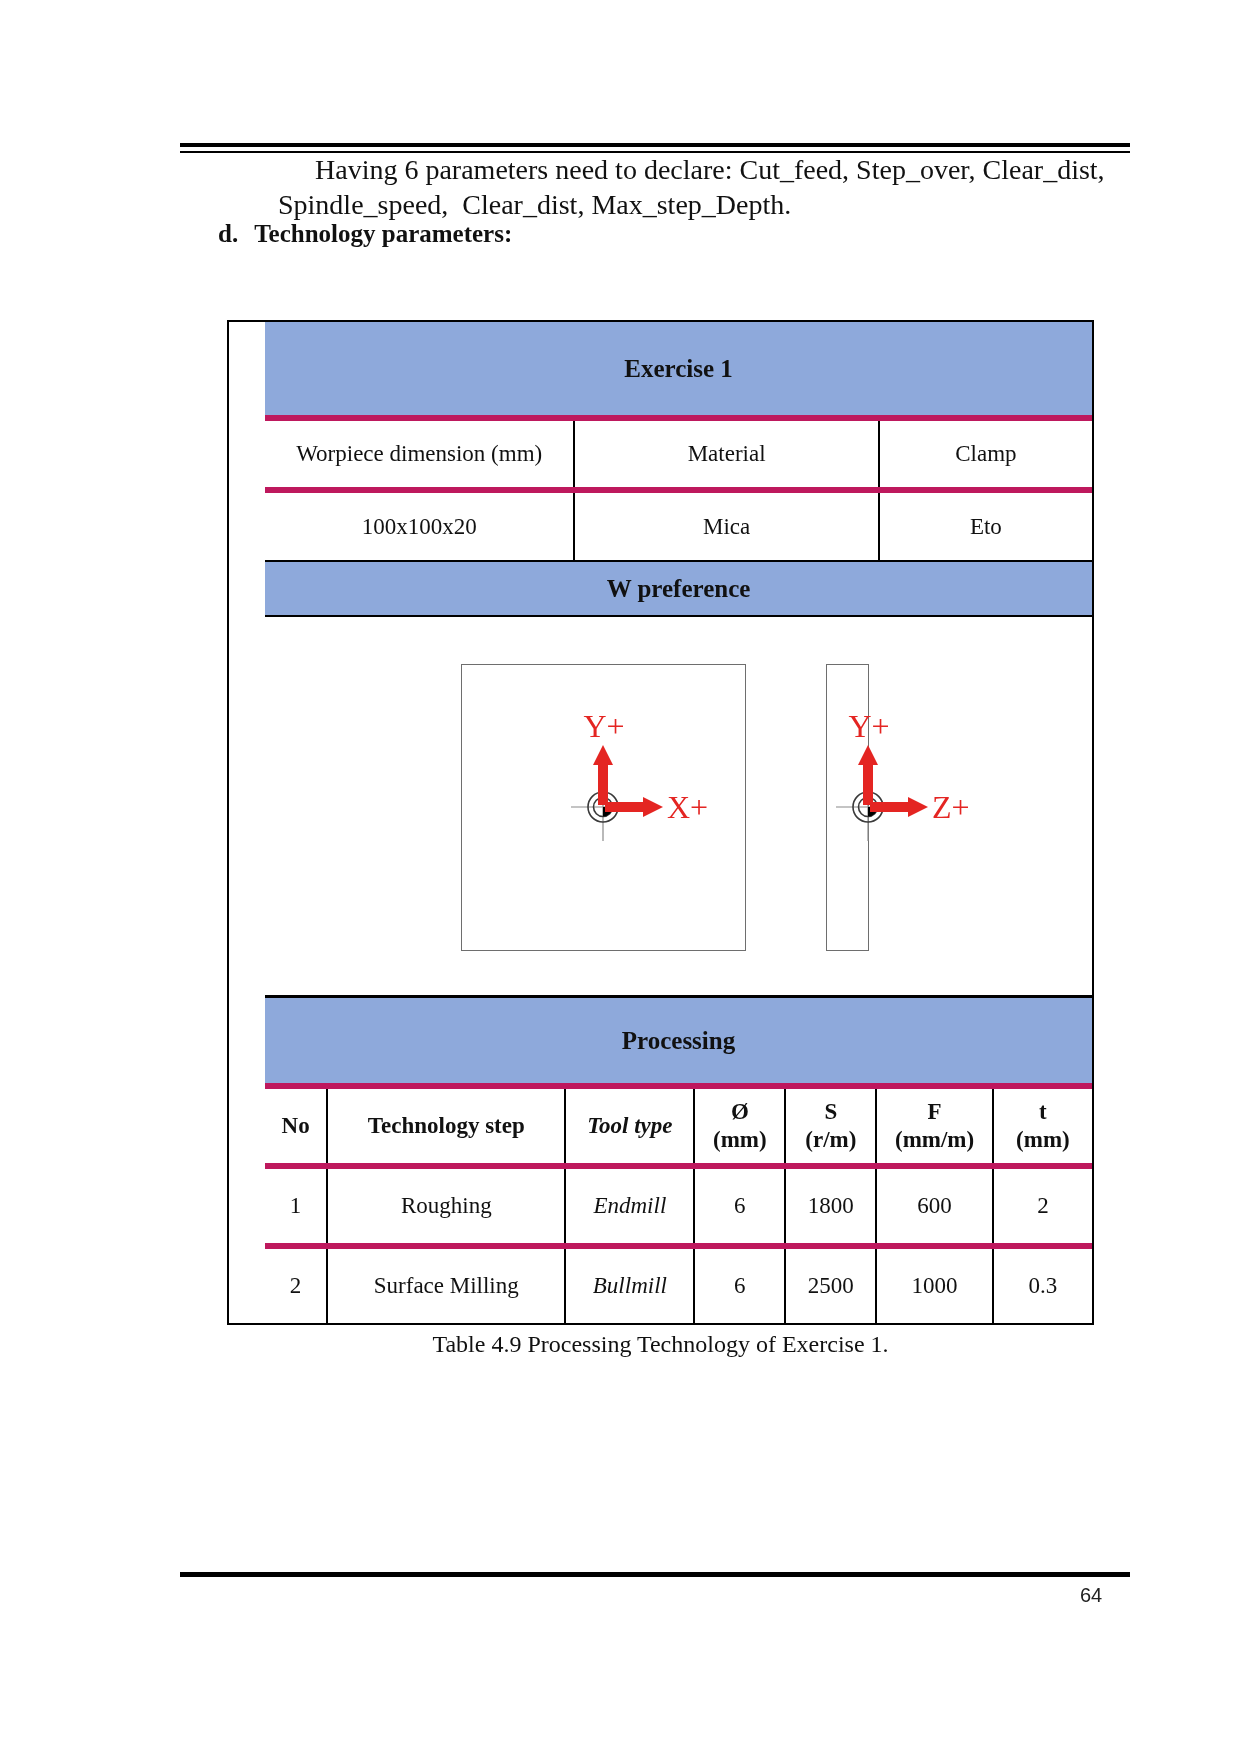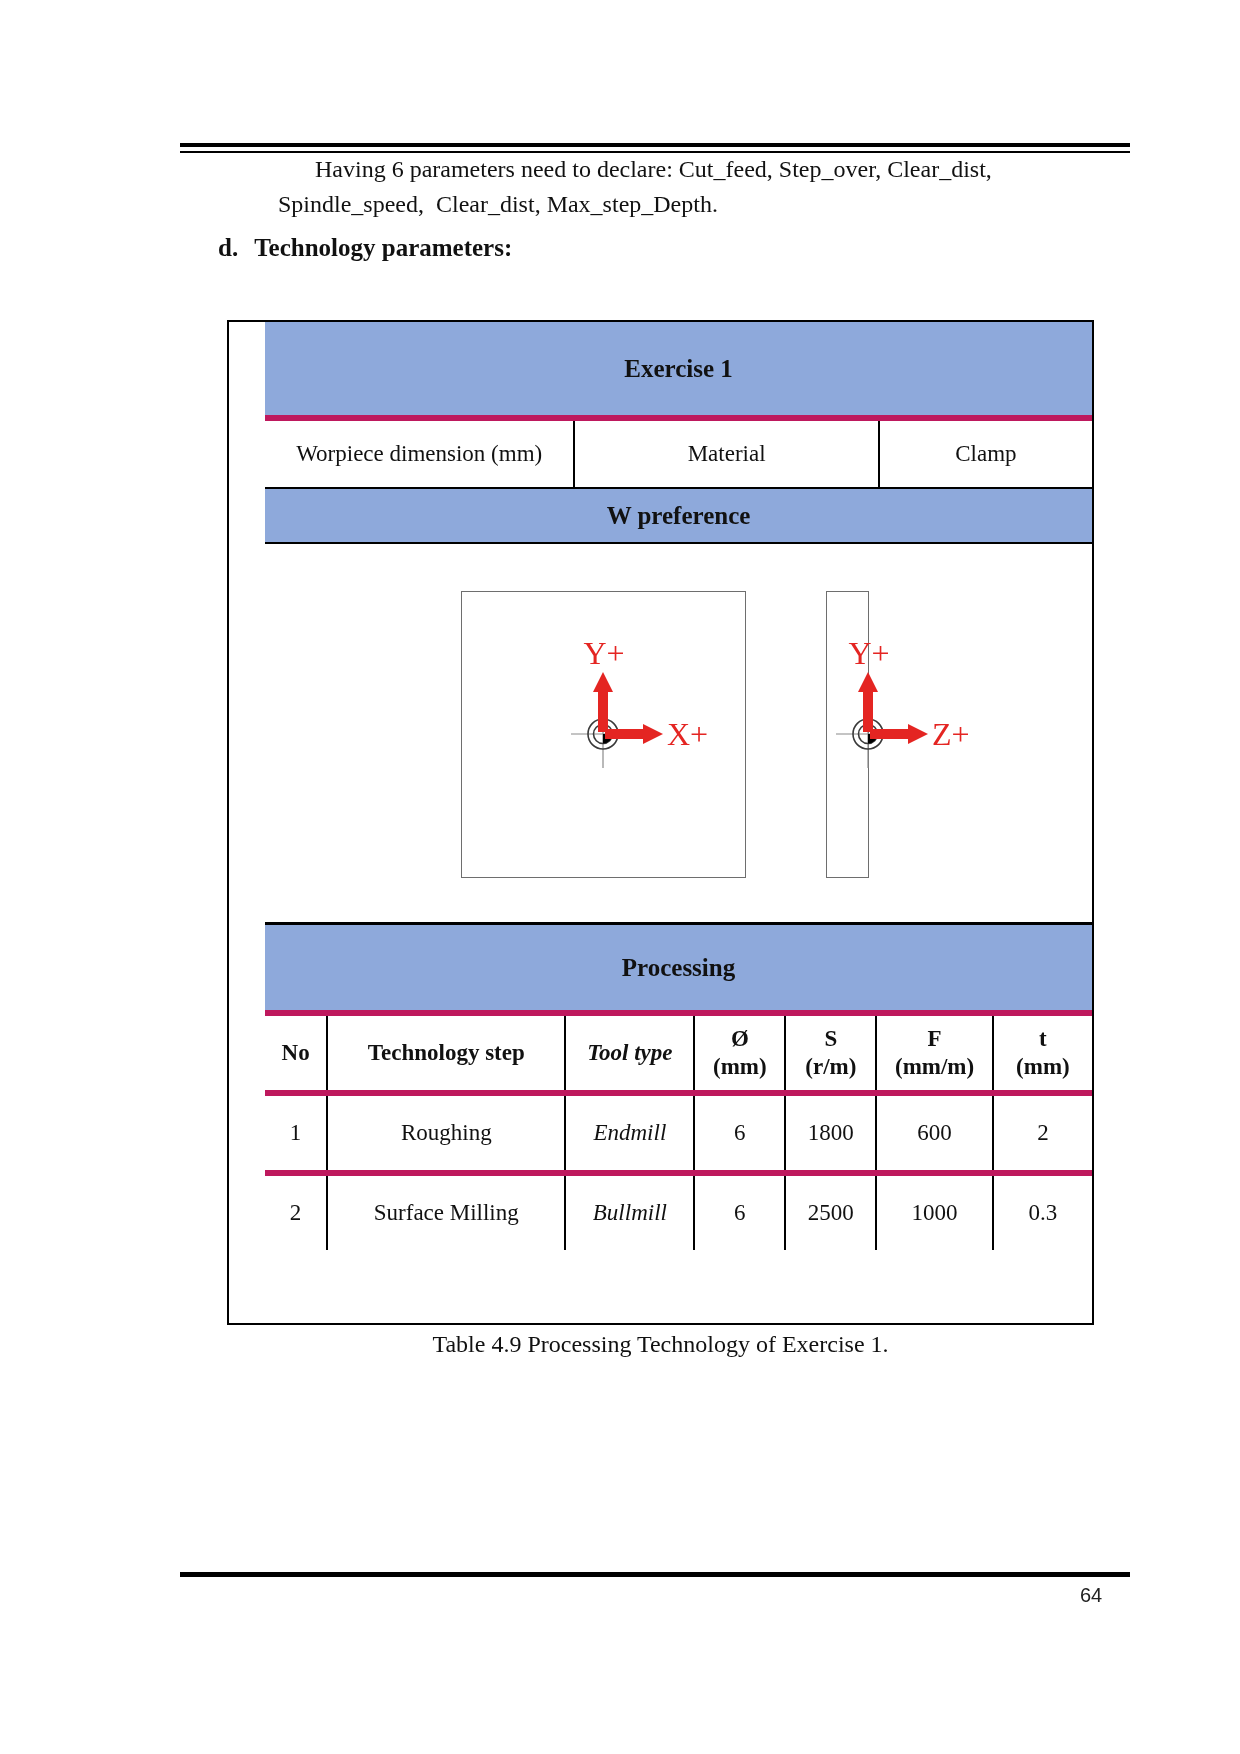--- a/index.html
+++ b/index.html
@@ -20,27 +20,27 @@
     position:absolute;left:180px;top:1572px;width:950px;height:5px;background:#000;
   }
   .page-number{
     position:absolute;left:1080px;top:1584px;width:60px;
     font-family:"Liberation Sans","DejaVu Sans",sans-serif;
     font-size:20px;text-align:left;color:#222;
   }
   
   .body-par{
     position:absolute;left:278px;top:152px;width:740px;
-    font-size:24px;line-height:35px;
+    font-size:28px;line-height:35px;
   }
   .body-par span{display:block;white-space:pre;}
   .body-par .indent{padding-left:37px;}
   
   .heading{
-    position:absolute;left:218px;top:234px;
+    position:absolute;left:218px;top:220px;
     font-size:25px;font-weight:bold;
   }
   .heading .marker{display:inline-block;margin-right:16px;}
   
   .extable{
     position:absolute;left:227px;top:320px;width:867px;height:1005px;
     border:2px solid #000;box-sizing:border-box;background:#fff;padding-left:36px;
   }
   .band{
     display:flex;align-items:center;justify-content:center;
@@ -103,20 +103,25 @@
     <div class="band b1">
       <span>Exercise 1</span>
     </div>
 
     <div class="trow info-row">
       <div class="tcell c-w1">Worpiece dimension (mm)</div>
       <div class="tcell c-w2">Material</div>
       <div class="tcell c-w3">Clamp</div>
     </div>
 
+    <div class="trow info-row2">
+      <div class="tcell c-w1">100x100x20</div>
+      <div class="tcell c-w2">Mica</div>
+      <div class="tcell c-w3">Eto</div>
+    </div>
 
     <div class="band b2">
       <span>W preference</span>
     </div>
 
     <div class="diagram">
       <div class="shape front-view"></div>
       <div class="shape side-view"></div>
 
       <svg class="axes-svg" width="863" height="378" viewBox="0 0 863 378">

